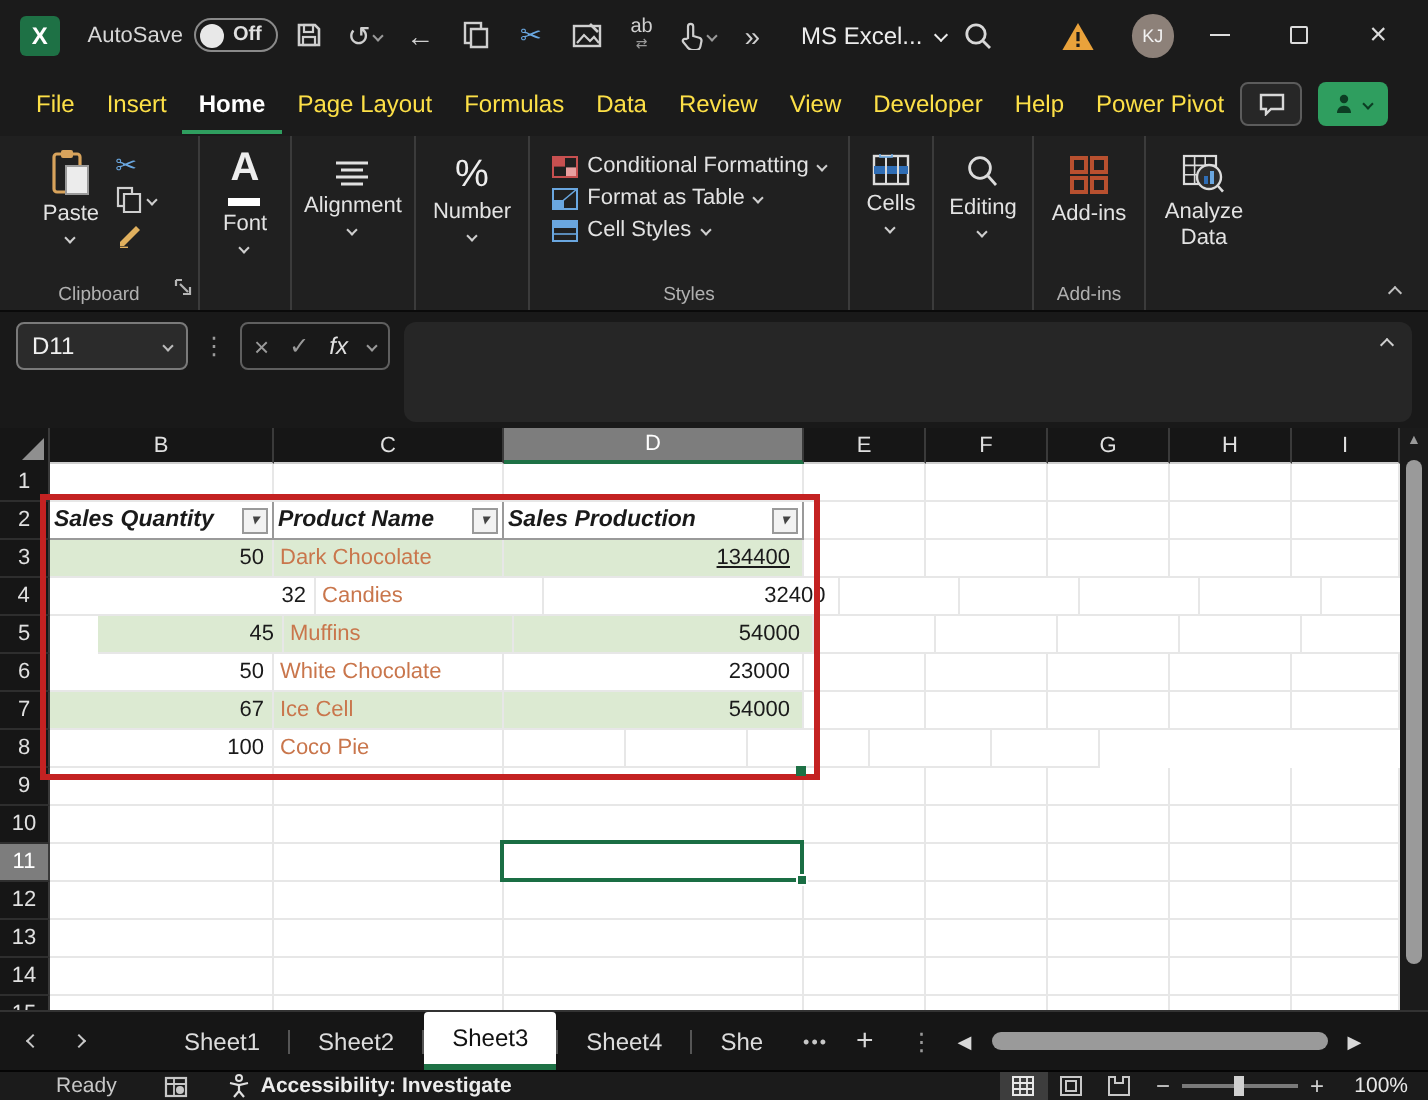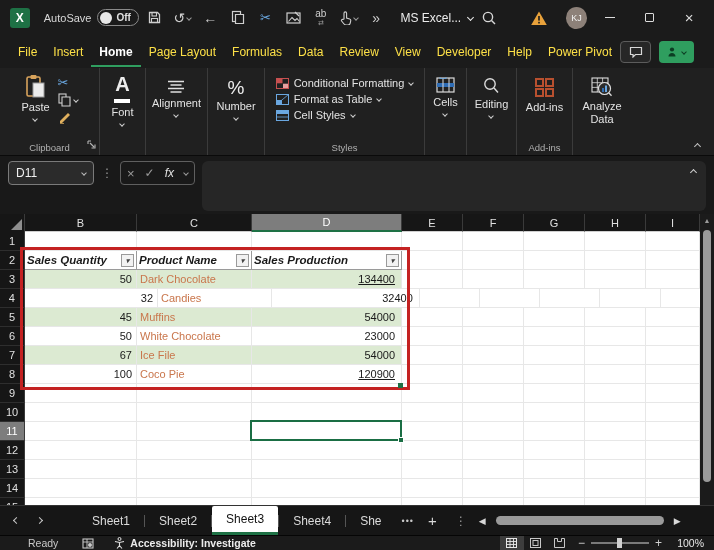--- a/index.html
+++ b/index.html
@@ -463,21 +463,21 @@
           <div class="gcell td prod" style="width: 115px;">Candies</div>
           <div class="gcell td num prodv" style="width: 150px;">32400</div>
           <div class="gcell" style="width: 61px;"></div>
           <div class="gcell" style="width: 61px;"></div>
           <div class="gcell" style="width: 61px;"></div>
           <div class="gcell" style="width: 61px;"></div>
           <div class="gcell" style="width: 54px;"></div>
         </div>
         <div class="grow">
           <div class="rowh">5</div>
-          <div class="gcell td band num" style="width: 112px;">45</div>
+          <div class="gcell td band num" style="width: 93px; margin-left: 24px;">45</div>
           <div class="gcell td band prod" style="width: 115px;">Muffins</div>
           <div class="gcell td band num prodv" style="width: 150px;">54000</div>
           <div class="gcell" style="width: 61px;"></div>
           <div class="gcell" style="width: 61px;"></div>
           <div class="gcell" style="width: 61px;"></div>
           <div class="gcell" style="width: 61px;"></div>
           <div class="gcell" style="width: 54px;"></div>
         </div>
         <div class="grow">
           <div class="rowh">6</div>
@@ -486,33 +486,32 @@
           <div class="gcell td num prodv" style="width: 150px;">23000</div>
           <div class="gcell" style="width: 61px;"></div>
           <div class="gcell" style="width: 61px;"></div>
           <div class="gcell" style="width: 61px;"></div>
           <div class="gcell" style="width: 61px;"></div>
           <div class="gcell" style="width: 54px;"></div>
         </div>
         <div class="grow">
           <div class="rowh">7</div>
           <div class="gcell td band num" style="width: 112px;">67</div>
-          <div class="gcell td band prod" style="width: 115px;">Ice File</div>
+          <div class="gcell td band prod" style="width: 115px;">Ice Cell</div>
           <div class="gcell td band num prodv" style="width: 150px;">54000</div>
           <div class="gcell" style="width: 61px;"></div>
           <div class="gcell" style="width: 61px;"></div>
           <div class="gcell" style="width: 61px;"></div>
           <div class="gcell" style="width: 61px;"></div>
           <div class="gcell" style="width: 54px;"></div>
         </div>
         <div class="grow">
           <div class="rowh">8</div>
           <div class="gcell td num" style="width: 112px;">100</div>
           <div class="gcell td prod" style="width: 115px;">Coco Pie</div>
-          <div class="gcell td num prodv" style="width: 150px;"><span class="ul">120900</span></div>
           <div class="gcell" style="width: 61px;"></div>
           <div class="gcell" style="width: 61px;"></div>
           <div class="gcell" style="width: 61px;"></div>
           <div class="gcell" style="width: 61px;"></div>
           <div class="gcell" style="width: 54px;"></div>
         </div>
         <div class="grow">
           <div class="rowh">9</div>
           <div class="gcell" style="width: 112px;"></div>
           <div class="gcell" style="width: 115px;"></div>

